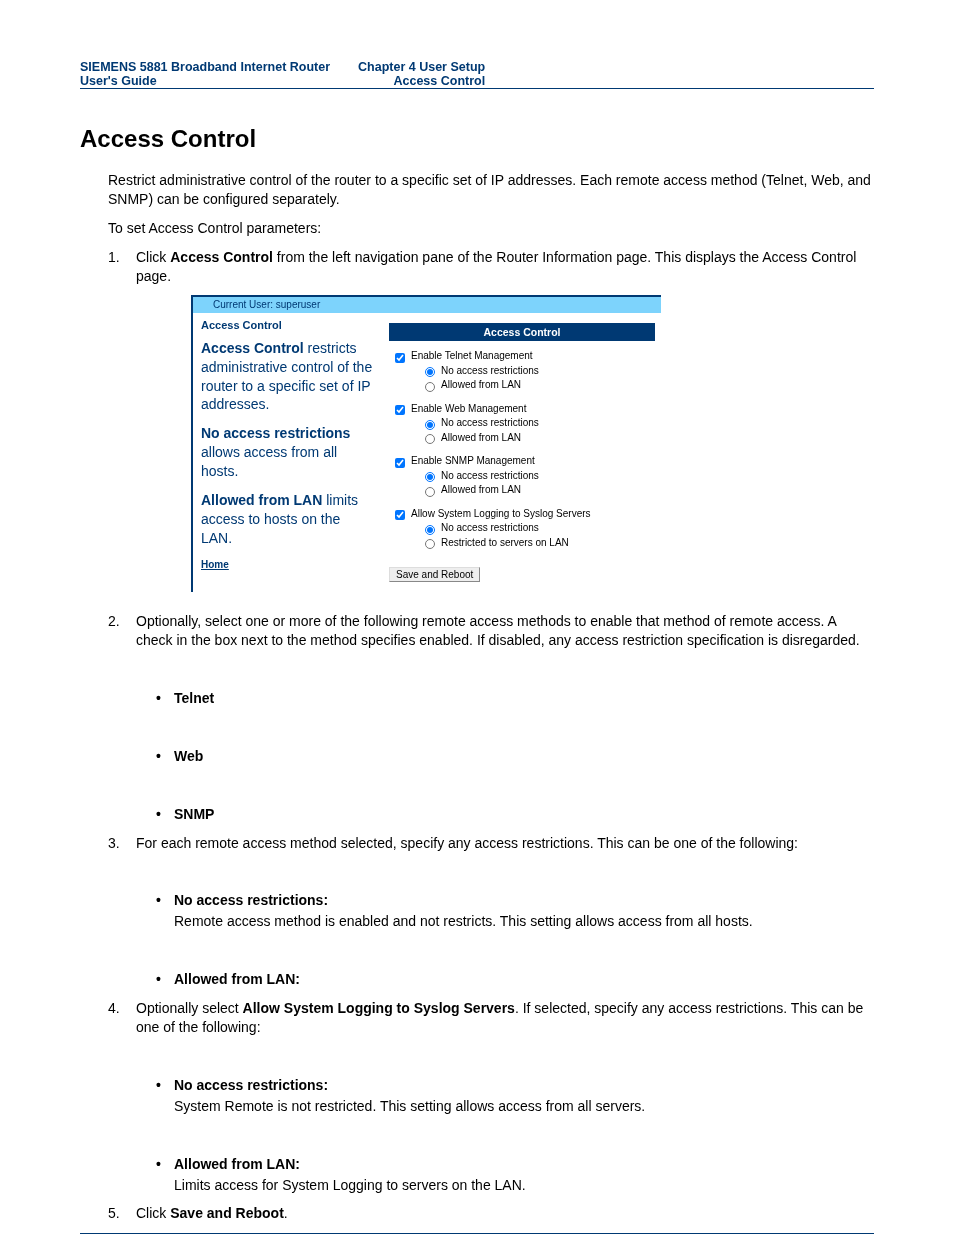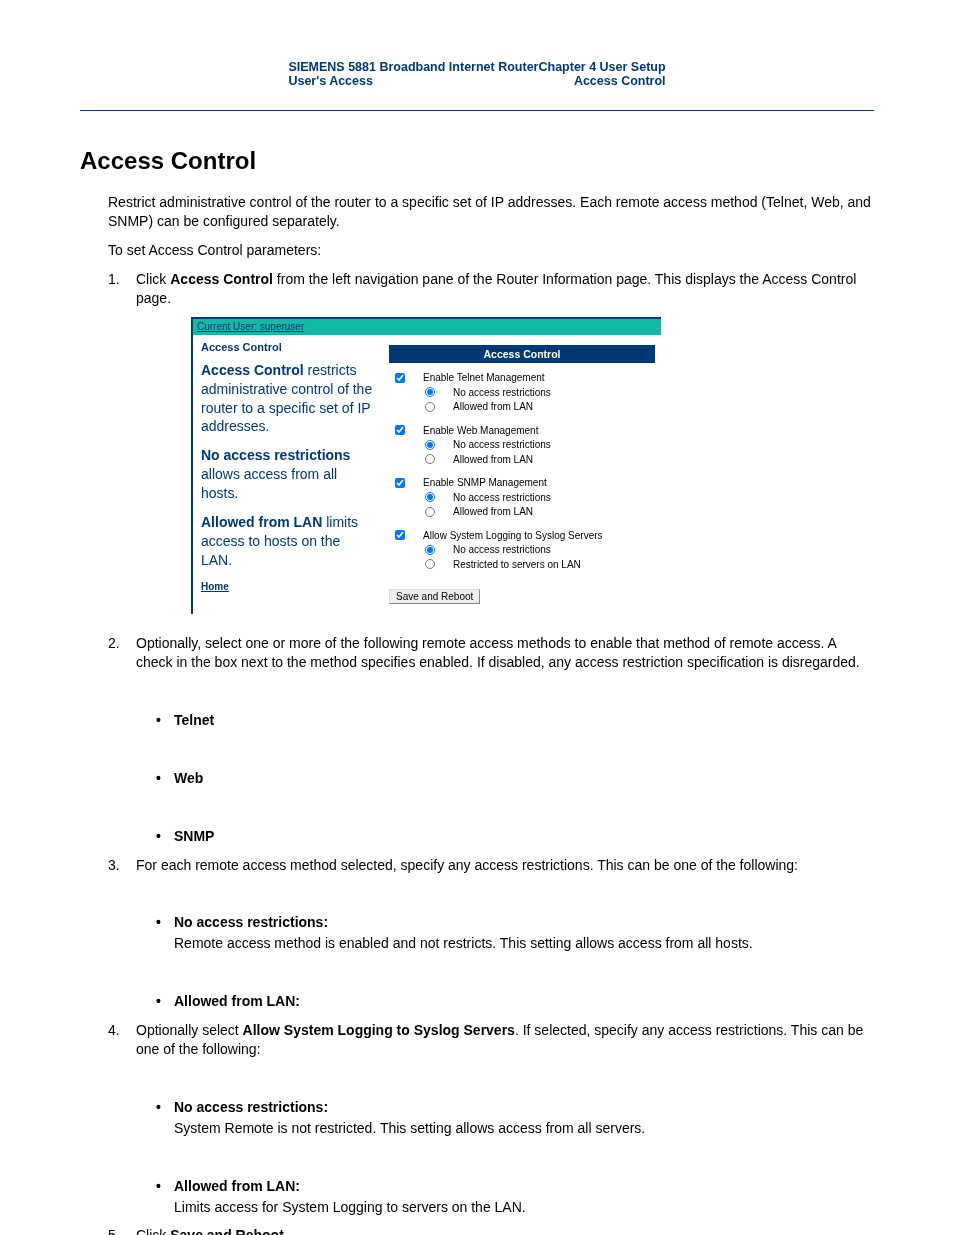--- a/index.html
+++ b/index.html
@@ -12,27 +12,28 @@
     color: #000;
   }
   .page {
     padding: 60px 80px 40px 80px;
     display: flex;
     flex-direction: column;
     min-height: 100%;
   }
   .topheader {
     display: flex;
-    justify-content: center;
+    justify-content: flex-start;
     font-size: 12.5px;
     font-weight: bold;
     color: #003973;
-    padding-bottom: 22px;
+    padding-bottom: 0;
     border-bottom: 1.5px solid #003973;
     margin-bottom: 36px;
+    gap: 28px;
   }
   .topheader .right { text-align: right; }
   h1.section {
     font-size: 24px;
     font-weight: bold;
     color: #000;
     margin-bottom: 18px;
   }
   .body {
     font-size: 14px;
@@ -54,26 +55,25 @@
     margin: 10px 0 20px 55px;
     width: 470px;
     font-family: Tahoma, Arial, sans-serif;
     font-size: 10px;
     color: #000;
     border-top: 2px solid #003973;
     border-left: 2px solid #003973;
     background: #fff;
   }
   .shot .yellowbar {
-    background: #14b8a6;
+    background: #7dd3fc;
     color: #003973;
     font-weight: normal;
     font-size: 10px;
-    padding: 1px 4px;
-    text-decoration: underline;
+    padding: 1px 20px;
   }
   .shot .cols {
     display: flex;
     align-items: flex-start;
   }
   .shot .leftcol {
     width: 190px;
     padding: 5px 8px 10px 8px;
     color: #003973;
     line-height: 1.35;
@@ -90,21 +90,21 @@
   .shot .acheader {
     background: #003973;
     color: #fff;
     font-weight: bold;
     text-align: center;
     padding: 2px 0;
     font-size: 10.5px;
     margin-bottom: 8px;
   }
   .shot .group { margin-bottom: 10px; padding-left: 6px; }
-  .shot .row { display: flex; align-items: center; gap: 16px; margin: 1px 0; }
+  .shot .row { display: flex; align-items: flex-end; gap: 4px; margin: 1px 0; }
   .shot .sub { padding-left: 30px; }
   .shot input[type=checkbox], .shot input[type=radio] {
     width: 10px; height: 10px; margin: 0 2px 0 0;
     vertical-align: middle;
   }
   .shot .btn {
     font-family: Tahoma, Arial, sans-serif;
     font-size: 10px;
     padding: 1px 6px;
     background: #eee;
@@ -125,21 +125,21 @@
     color: #404040;
   }
 </style>
 </head>
 <body>
 
 <div class="page">
   <div class="topheader">
     <div class="left">
       <div>SIEMENS 5881 Broadband Internet Router</div>
-      <div>User's Access</div>
+      <div>User's Guide</div>
     </div>
     <div class="right">
       <div>Chapter 4  User Setup</div>
       <div>Access Control</div>
     </div>
   </div>
 
   <h1 class="section">Access Control</h1>
 
   <div class="body">

